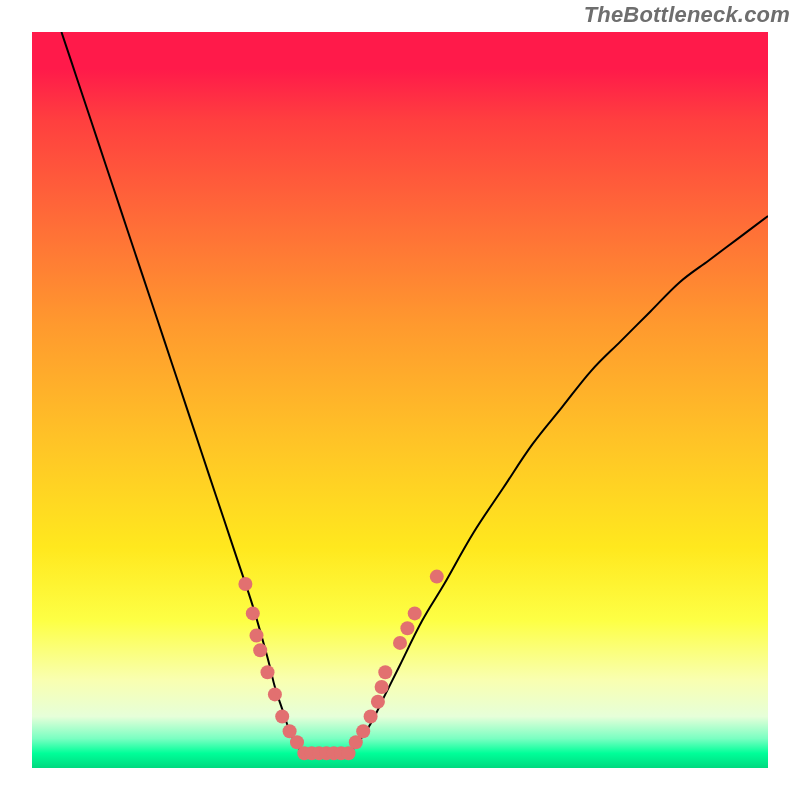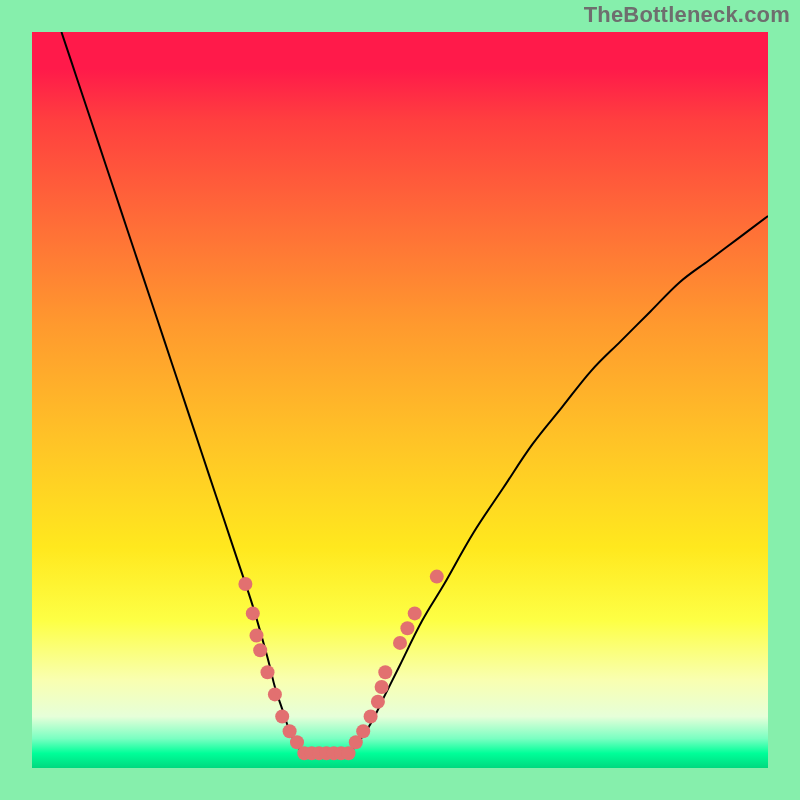--- a/index.html
+++ b/index.html
@@ -7,21 +7,22 @@
     padding: 0;
     width: 800px;
     height: 800px;
     background: #000000;
     overflow: hidden;
   }
   .outer {
     position: relative;
     width: 800px;
     height: 800px;
-    background: #86efac;
+    background: #ffffff;
+    font-style: italic;
   }
   .plot {
     position: absolute;
     left: 32px;
     top: 32px;
     width: 736px;
     height: 736px;
     background: linear-gradient(to bottom,
       #ff1a4a 0%,
       #ff1a4a 5%,

